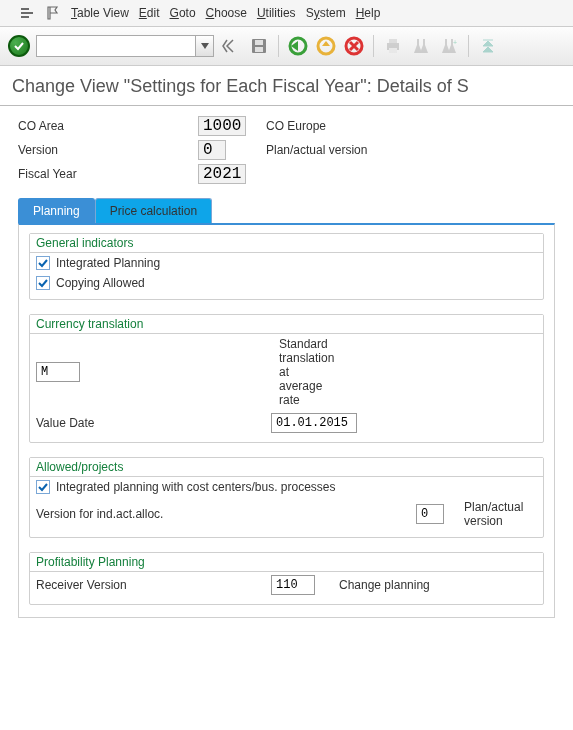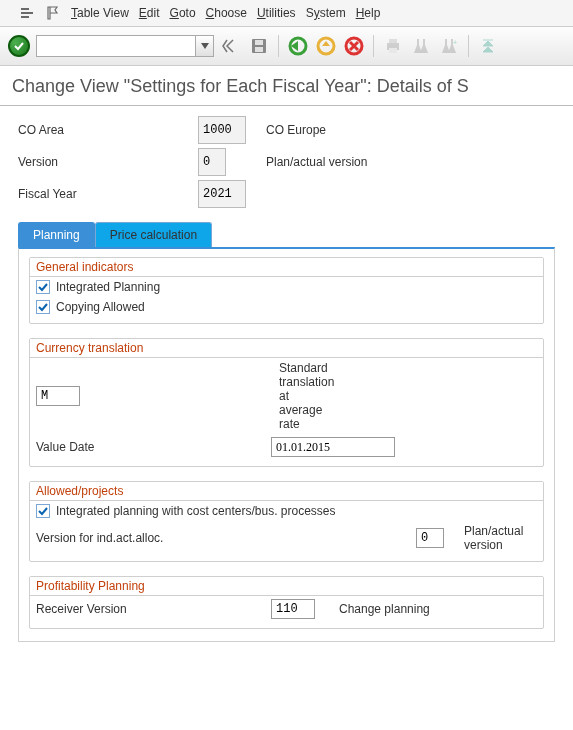--- a/index.html
+++ b/index.html
@@ -71,25 +71,25 @@
   }
   .title-divider {
     height: 1px;
     background: #bbb;
     margin: 4px 0 10px 0;
   }
   .content { padding: 0 18px 20px 18px; }
   .form-grid { display:grid; grid-template-columns: 180px 60px auto; row-gap: 4px; align-items:center; margin-bottom:14px;}
   .ro-input {
     font-family: "Courier New", monospace;
-    font-size: 12px;
+    font-size: 16px;
     border: 1px solid #bbb;
     background: #f2f2f2;
     padding: 2px 4px;
-    height: 28px;
+    height: 20px;
     width: 48px;
     color:#000;
   }
   .desc-text { padding-left: 8px; color:#333; }
   .tabs { display:flex; margin-top: 8px; position:relative; }
   .tab {
     padding: 5px 14px;
     border: 1px solid #7aa7d6;
     border-bottom: none;
     background: #0ea5e9;
@@ -109,21 +109,21 @@
     padding: 8px 10px 12px 10px;
   }
   .grp {
     border: 1px solid #cfcfcf;
     border-radius: 2px;
     margin-bottom: 14px;
     padding-bottom: 6px;
   }
   .grp-title {
     padding: 2px 6px;
-    color:#c2410c;
+    color:#15803d;
     background:#fff;
     border-bottom: 1px solid #cfcfcf;
   }
   .grp-row {
     display:flex;
     align-items:center;
     padding: 3px 6px;
     gap: 6px;
   }
   .chk {
@@ -145,21 +145,21 @@
   .txt-input {
     font-family: "Courier New", monospace;
     font-size: 12px;
     border: 1px solid #999;
     background: #fff;
     padding: 2px 4px;
     height: 20px;
   }
   .w50 { width: 44px; }
   .w30 { width: 28px; }
-  .w110 { width: 124px; font-family: Liberation Serif, serif; }
+  .w110 { width: 86px; }
   .dummy-toolbar-sep {
     width: 1px;
     background: #ccc;
     height: 22px;
     margin: 0 2px;
   }
 </style>
 </head>
 <body>
 

